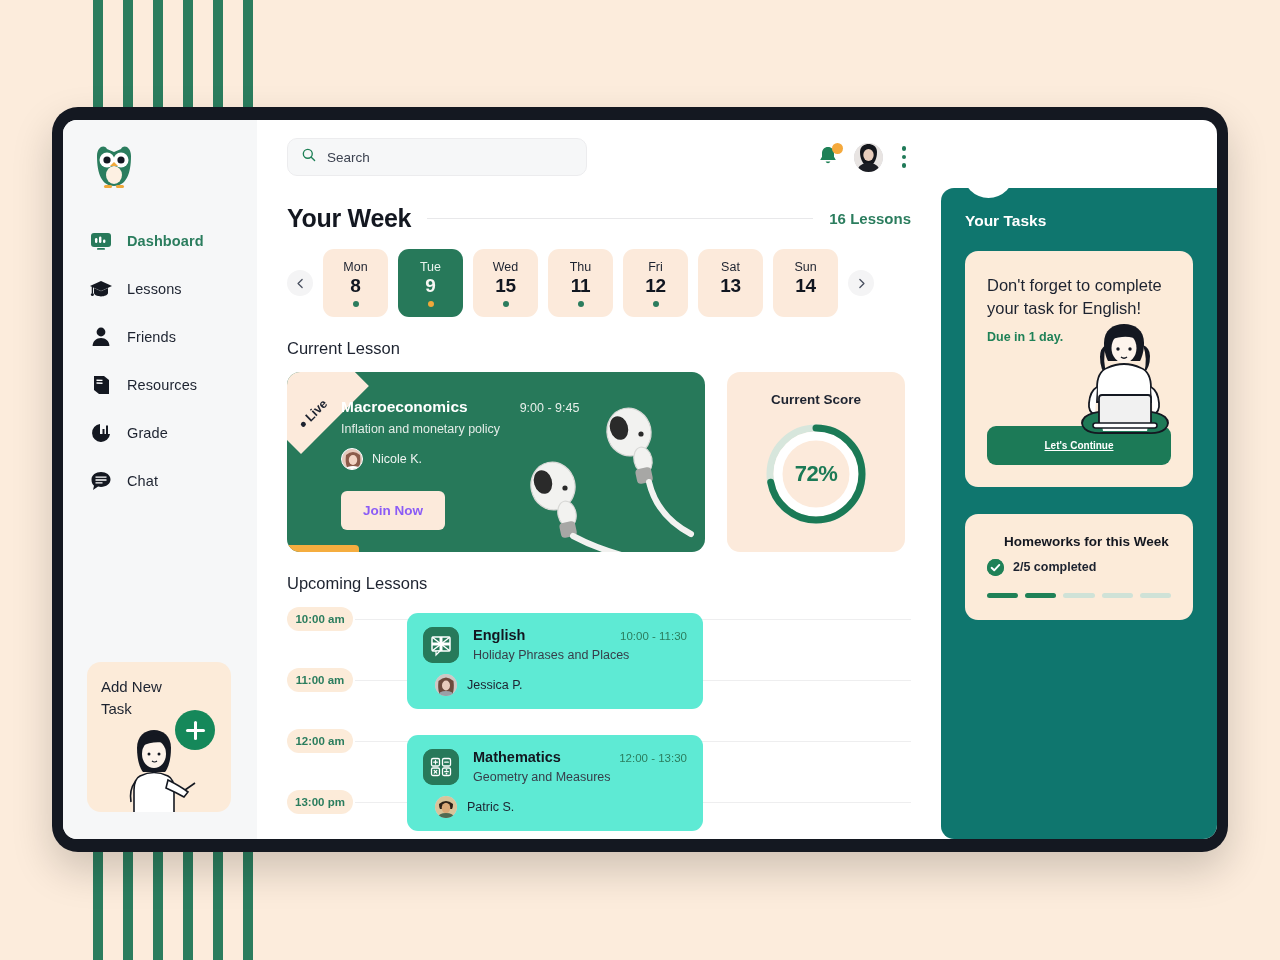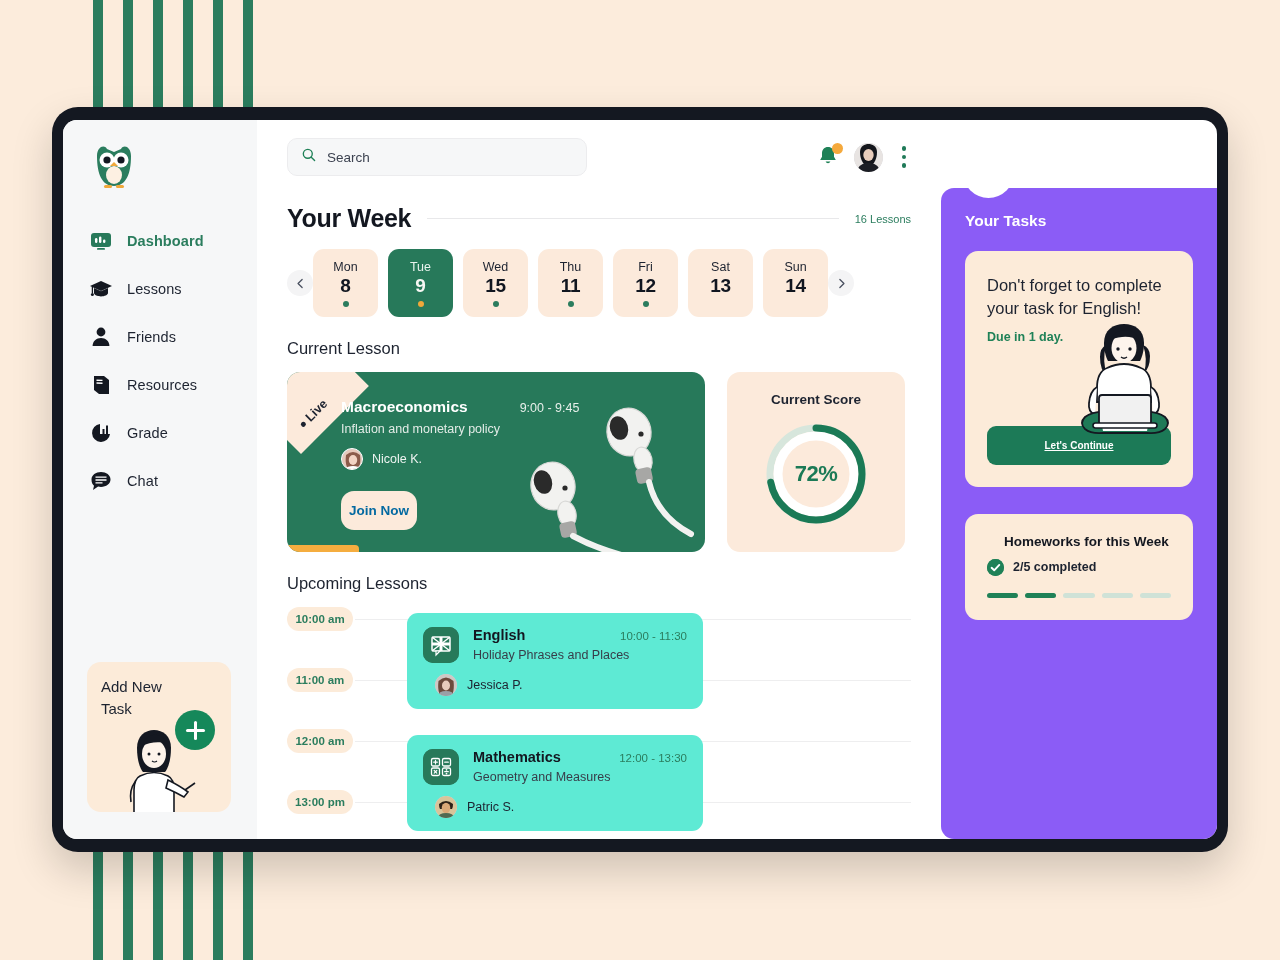--- a/index.html
+++ b/index.html
@@ -87,23 +87,23 @@
   .avatar-sm { width: 29px; height: 29px; border-radius: 50%; overflow: hidden; background:#d9d9dd; }
   .kebab { display:flex; flex-direction: column; gap: 4px; align-items:center; width: 14px; }
   .kebab i { width: 4.5px; height: 4.5px; border-radius:50%; background:#1f7a58; display:block; }
 
   .content { padding: 0 30px; }
 
   
   .week-head { display: flex; align-items: center; gap: 16px; margin-top: 10px; }
   .week-title { font-size: 25px; font-weight: bold; color: #131720; letter-spacing: -.3px; }
   .week-rule { flex: 1; height: 1px; background: #e8e8ea; }
-  .week-count { font-size: 11px; color: #2b7d5e; }
-
-  .days { display: flex; align-items: center; margin-top: 16px; }
+  .week-count { font-size: 15px; color: #2b7d5e; font-weight: bold; }
+
+  .days { display: flex; align-items: center; gap: 10px; margin-top: 16px; }
   .arrow {
     width: 26px; height: 26px; border-radius: 50%; background: #f4f4f5;
     display: flex; align-items: center; justify-content: center; flex: none; cursor: pointer;
   }
   .day {
     width: 65px; height: 68px; border-radius: 11px; background: #fceadb;
     display: flex; flex-direction: column; align-items: center; justify-content: center;
     gap: 1px; flex: none; cursor: pointer;
   }
   .day .dname { font-size: 12.5px; color: #1d2330; }
@@ -136,22 +136,22 @@
   .lesson-body { position: absolute; left: 54px; top: 26px; right: 14px; }
   .lesson-head { display: flex; align-items: baseline; gap: 52px; }
   .lesson-name { font-size: 15.5px; font-weight: bold; color: #fff; }
   .lesson-time { font-size: 12.5px; color: #e7efea; }
   .lesson-sub { font-size: 12.5px; color: #e3ece7; margin-top: 6px; }
   .tutor { display: flex; align-items: center; gap: 9px; margin-top: 12px; }
   .tutor .av { width: 22px; height: 22px; border-radius: 50%; overflow:hidden; background: #cfd3d6; border: 1.5px solid #fff;}
   .tutor .nm { font-size: 12.5px; color: #eef4f1; }
   .join {
     position: absolute; left: 54px; bottom: 22px;
-    background: #fceadb; color: #0369a1; border: none; border-radius: 13px;
-    padding: 12px 8px; font-size: 13.5px; font-weight: bold; cursor: pointer;
+    background: #fceadb; color: #8b5cf6; border: none; border-radius: 6px;
+    padding: 12px 22px; font-size: 13.5px; font-weight: bold; cursor: pointer;
     font-family: "Liberation Sans", sans-serif;
   }
   .lesson-progress { position: absolute; left: 0; bottom: 0; height: 7px; width: 72px; background: #f5ad3f; border-radius: 0 4px 0 0;}
   .earbuds { position: absolute; right: -6px; top: 30px; width: 220px; height: 160px; }
 
   .score-card {
     width: 178px; height: 180px; background: #fceadb; border-radius: 13px; flex: none;
     display: flex; flex-direction: column; align-items: center; padding-top: 20px;
   }
   .score-title { font-size: 13.5px; font-weight: bold; color: #1d2330; }
@@ -180,21 +180,21 @@
   .ev-title-row { display: flex; align-items: baseline; }
   .ev-name { font-size: 14.5px; font-weight: bold; color: #131720; }
   .ev-time { margin-left: auto; font-size: 11.5px; color: #2b7d5e; }
   .ev-sub { font-size: 12.5px; color: #373d49; margin-top: 5px; }
   .ev-tutor { display: flex; align-items: center; gap: 10px; margin-top: 11px; padding-left: 12px; }
   .ev-tutor .av { width: 22px; height: 22px; border-radius: 50%; overflow:hidden; background:#cfd3d6; }
   .ev-tutor .nm { font-size: 12.5px; color: #1d2330; }
 
   
   .rightpanel {
-    width: 276px; flex: none; background: #8b5cf6; border-radius: 13px 0 0 13px;
+    width: 276px; flex: none; background: #0f766e; border-radius: 13px 0 0 13px;
     margin-top: 68px; padding: 24px 24px 0 24px; position: relative;
   }
   .white-circle {
     position: absolute; left: 22px; top: -41px; width: 51px; height: 51px;
     border-radius: 50%; background: #fff;
   }
   .rp-title { font-size: 15.5px; font-weight: bold; color: #fff; }
   .task-card {
     margin-top: 21px; background: #fcebd9; border-radius: 13px;
     padding: 23px 22px 22px 22px; position: relative; overflow: hidden;

